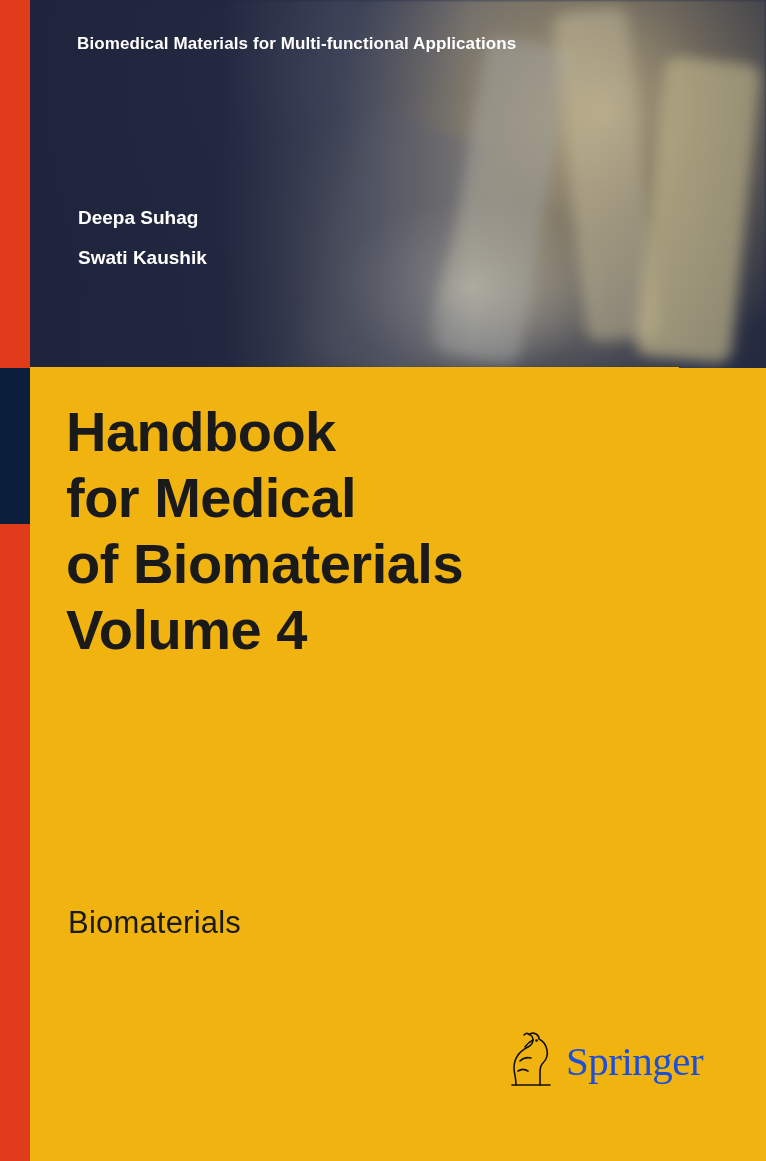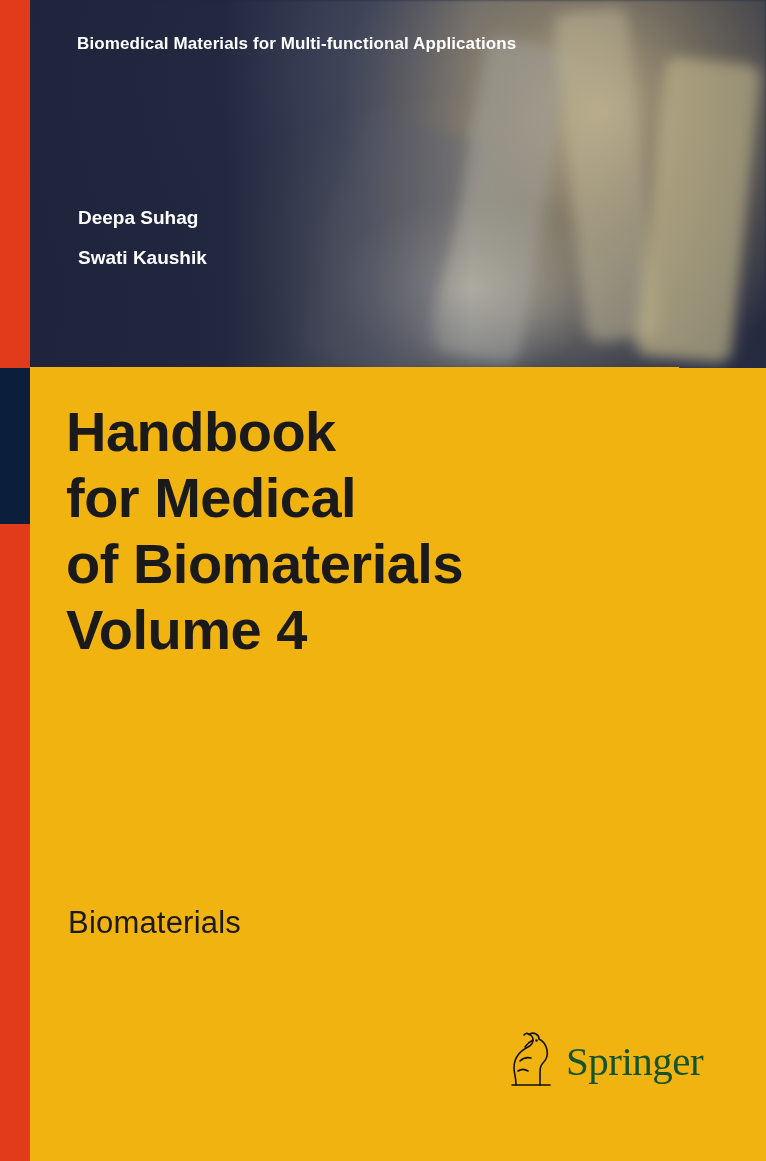--- a/index.html
+++ b/index.html
@@ -139,21 +139,21 @@
     top: 660px;
     width: 230px;
     height: 70px;
   }
   .springer-word {
     position: absolute;
     left: 66px;
     top: 10px;
     font-family: "Liberation Serif", serif;
     font-size: 41px;
-    color: #14532d;
+    color: #1d4ed8;
     letter-spacing: -0.5px;
   }
   .springer-mark {
     position: absolute;
     left: 0;
     top: 0;
     width: 58px;
     height: 62px;
   }
 </style>

